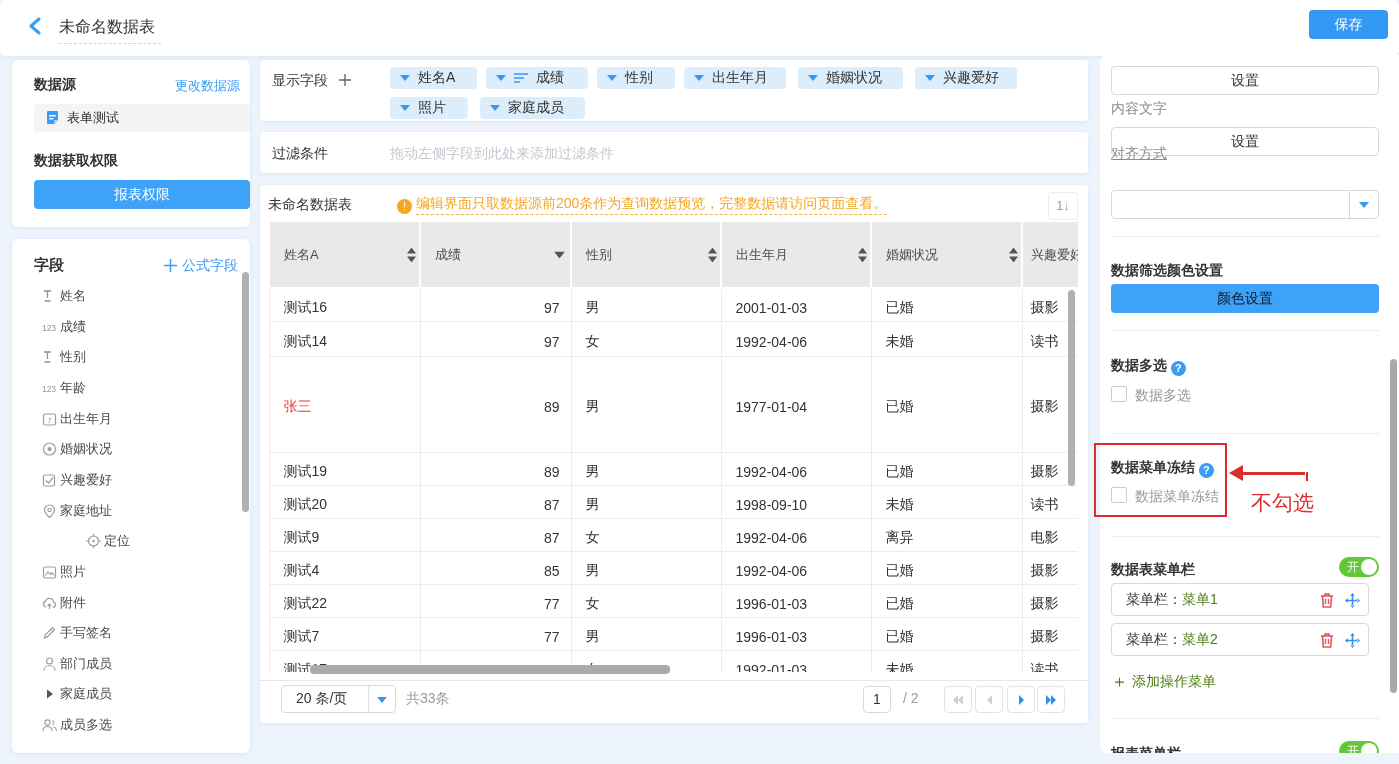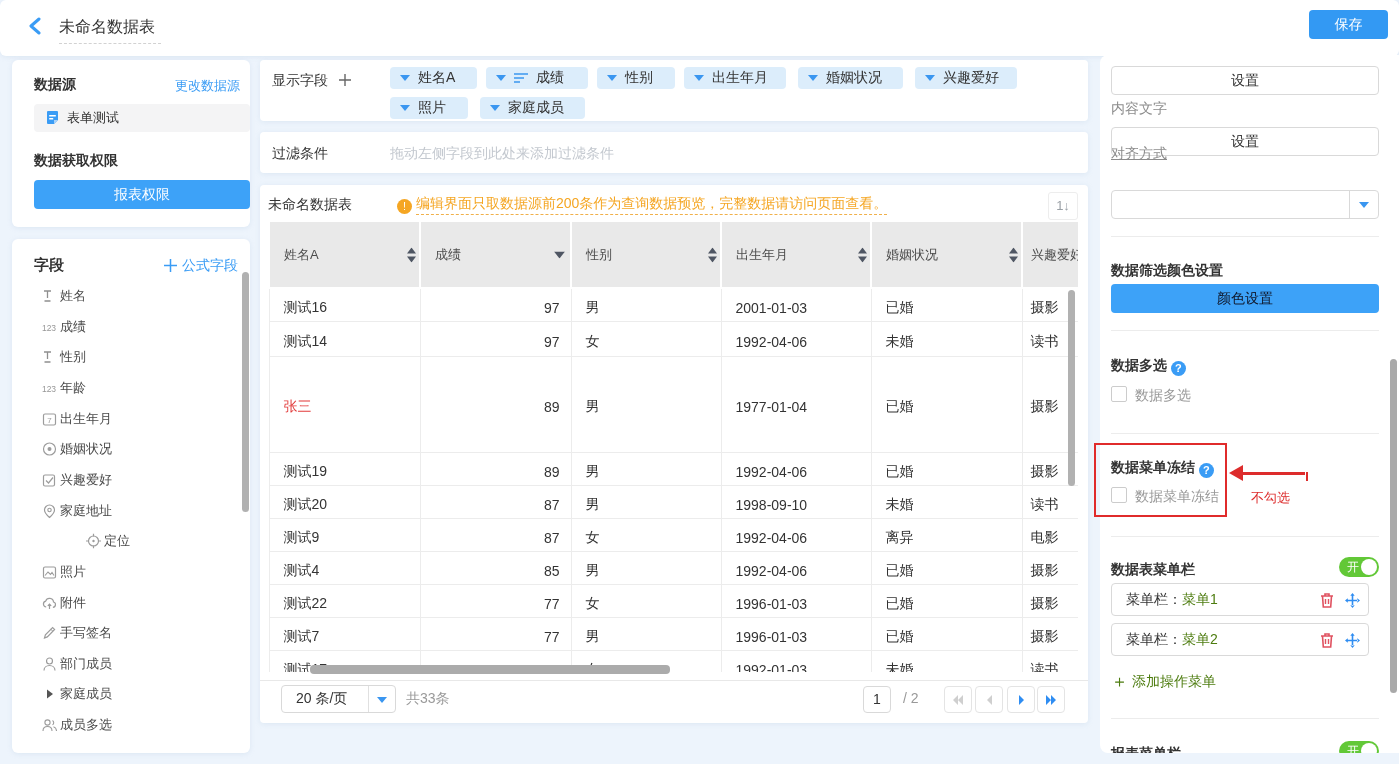--- a/index.html
+++ b/index.html
@@ -400,21 +400,21 @@
       <div class="cbox" style="top:334px;"></div>
       <div class="rlabel" style="left:35px;top:335px;color:#999;">数据多选</div>
       <div class="divider" style="top:381px;"></div>
       <div class="abs" style="left:-6px;top:391px;width:133px;height:74px;border:2px solid #e02b2b;"></div>
       <div class="rtitle" style="top:407px;">数据菜单冻结 <span class="qmark">?</span></div>
       <div class="cbox" style="top:435px;"></div>
       <div class="rlabel" style="left:35px;top:436px;color:#999;">数据菜单冻结</div>
       <div class="abs" style="left:143px;top:420px;width:62px;height:3px;background:#dd2c2c;"></div>
       <div class="abs" style="left:129px;top:413px;width:0;height:0;border-top:8px solid transparent;border-bottom:8px solid transparent;border-right:14px solid #dd2c2c;"></div>
       <div class="abs" style="left:206px;top:420px;width:2px;height:9px;background:#dd2c2c;"></div>
-      <div class="abs" style="left:151px;top:437px;color:#dd2c2c;font-size:13px;">不勾选</div>
+      <div class="abs" style="left:151px;top:437px;color:#dd2c2c;font-size:21px;">不勾选</div>
       <div class="divider" style="top:484px;"></div>
       <div class="rtitle" style="top:509px;">数据表菜单栏</div>
       <div class="toggle" style="top:505px;">
         <b>开</b>
         <i></i>
       </div>
       <div class="menubox" style="top:531px;"><span style="margin-left:14px;">菜单栏：</span><span class="blue">菜单1</span><svg style="position:absolute;right:34px;top:9px;" width="14" height="15" viewBox="0 0 14 15">
           <path d="M1 3h12M5 3V1h4v2M2.5 3l.8 11h7.4l.8-11" fill="none" stroke="#e05260" stroke-width="1.6"></path>
           <path d="M5.5 6v5M8.5 6v5" stroke="#e05260" stroke-width="1.4"></path>
         </svg><svg style="position:absolute;right:8px;top:9px;" width="15" height="15" viewBox="0 0 15 15">

